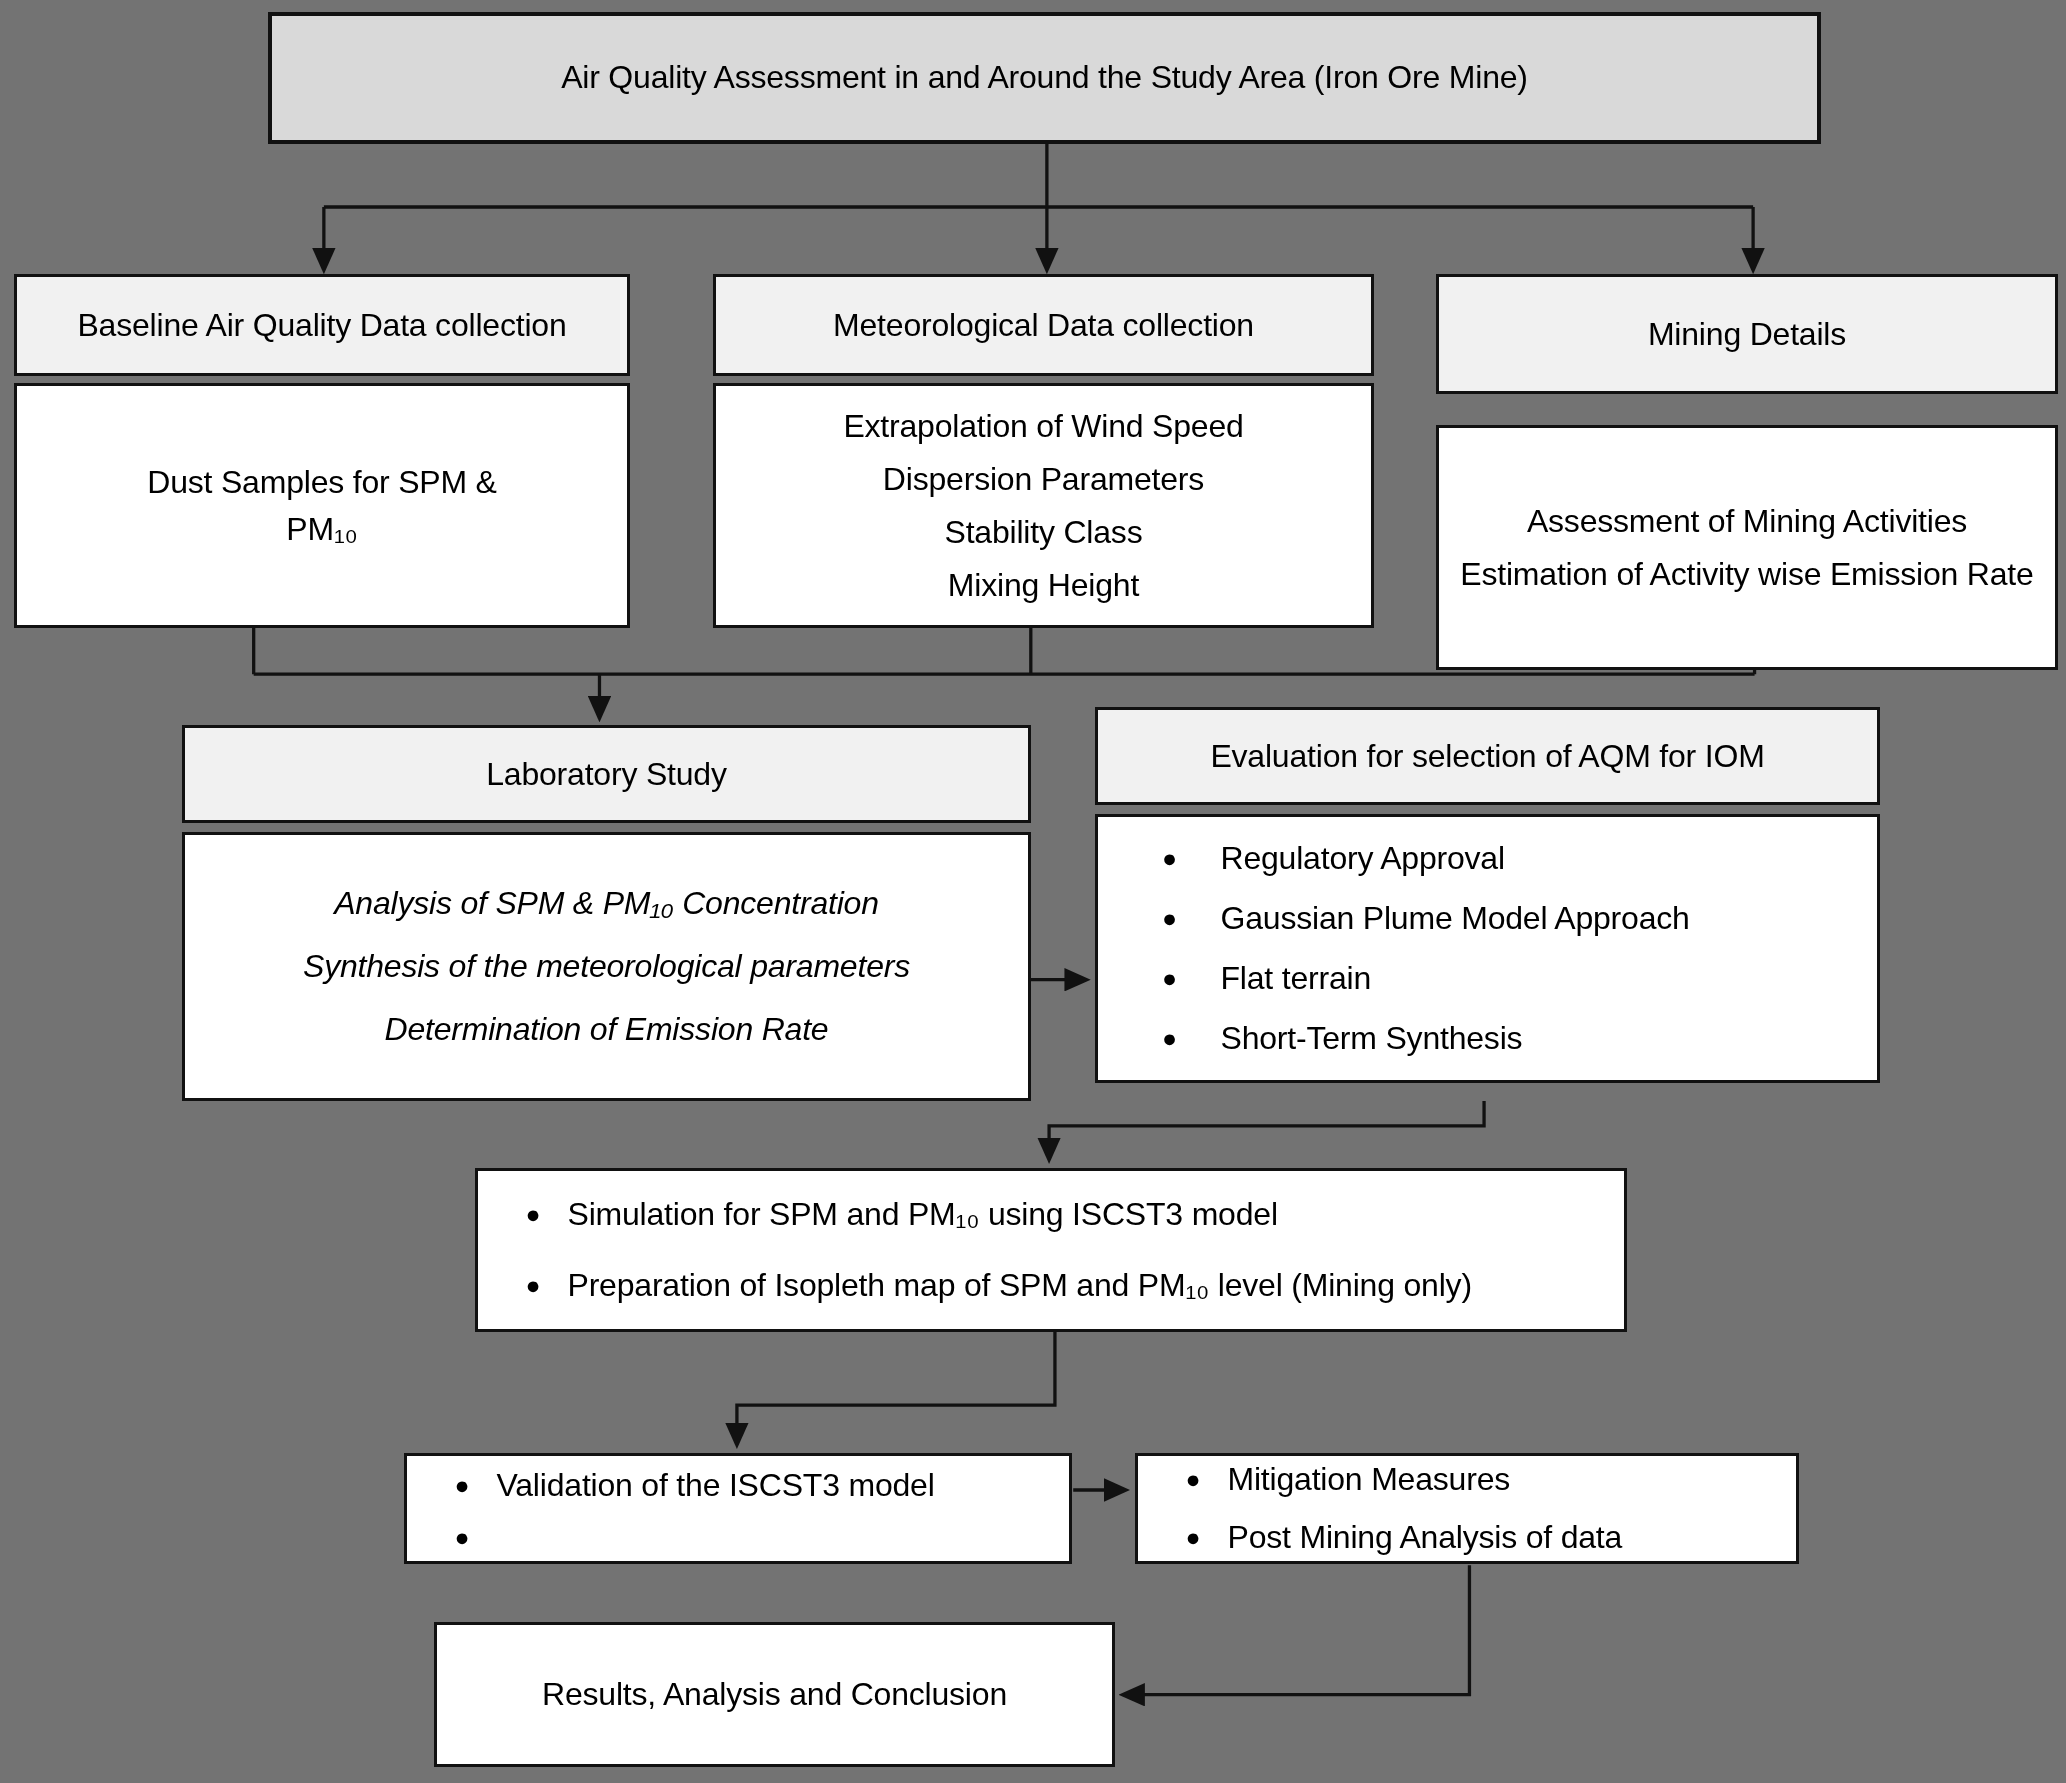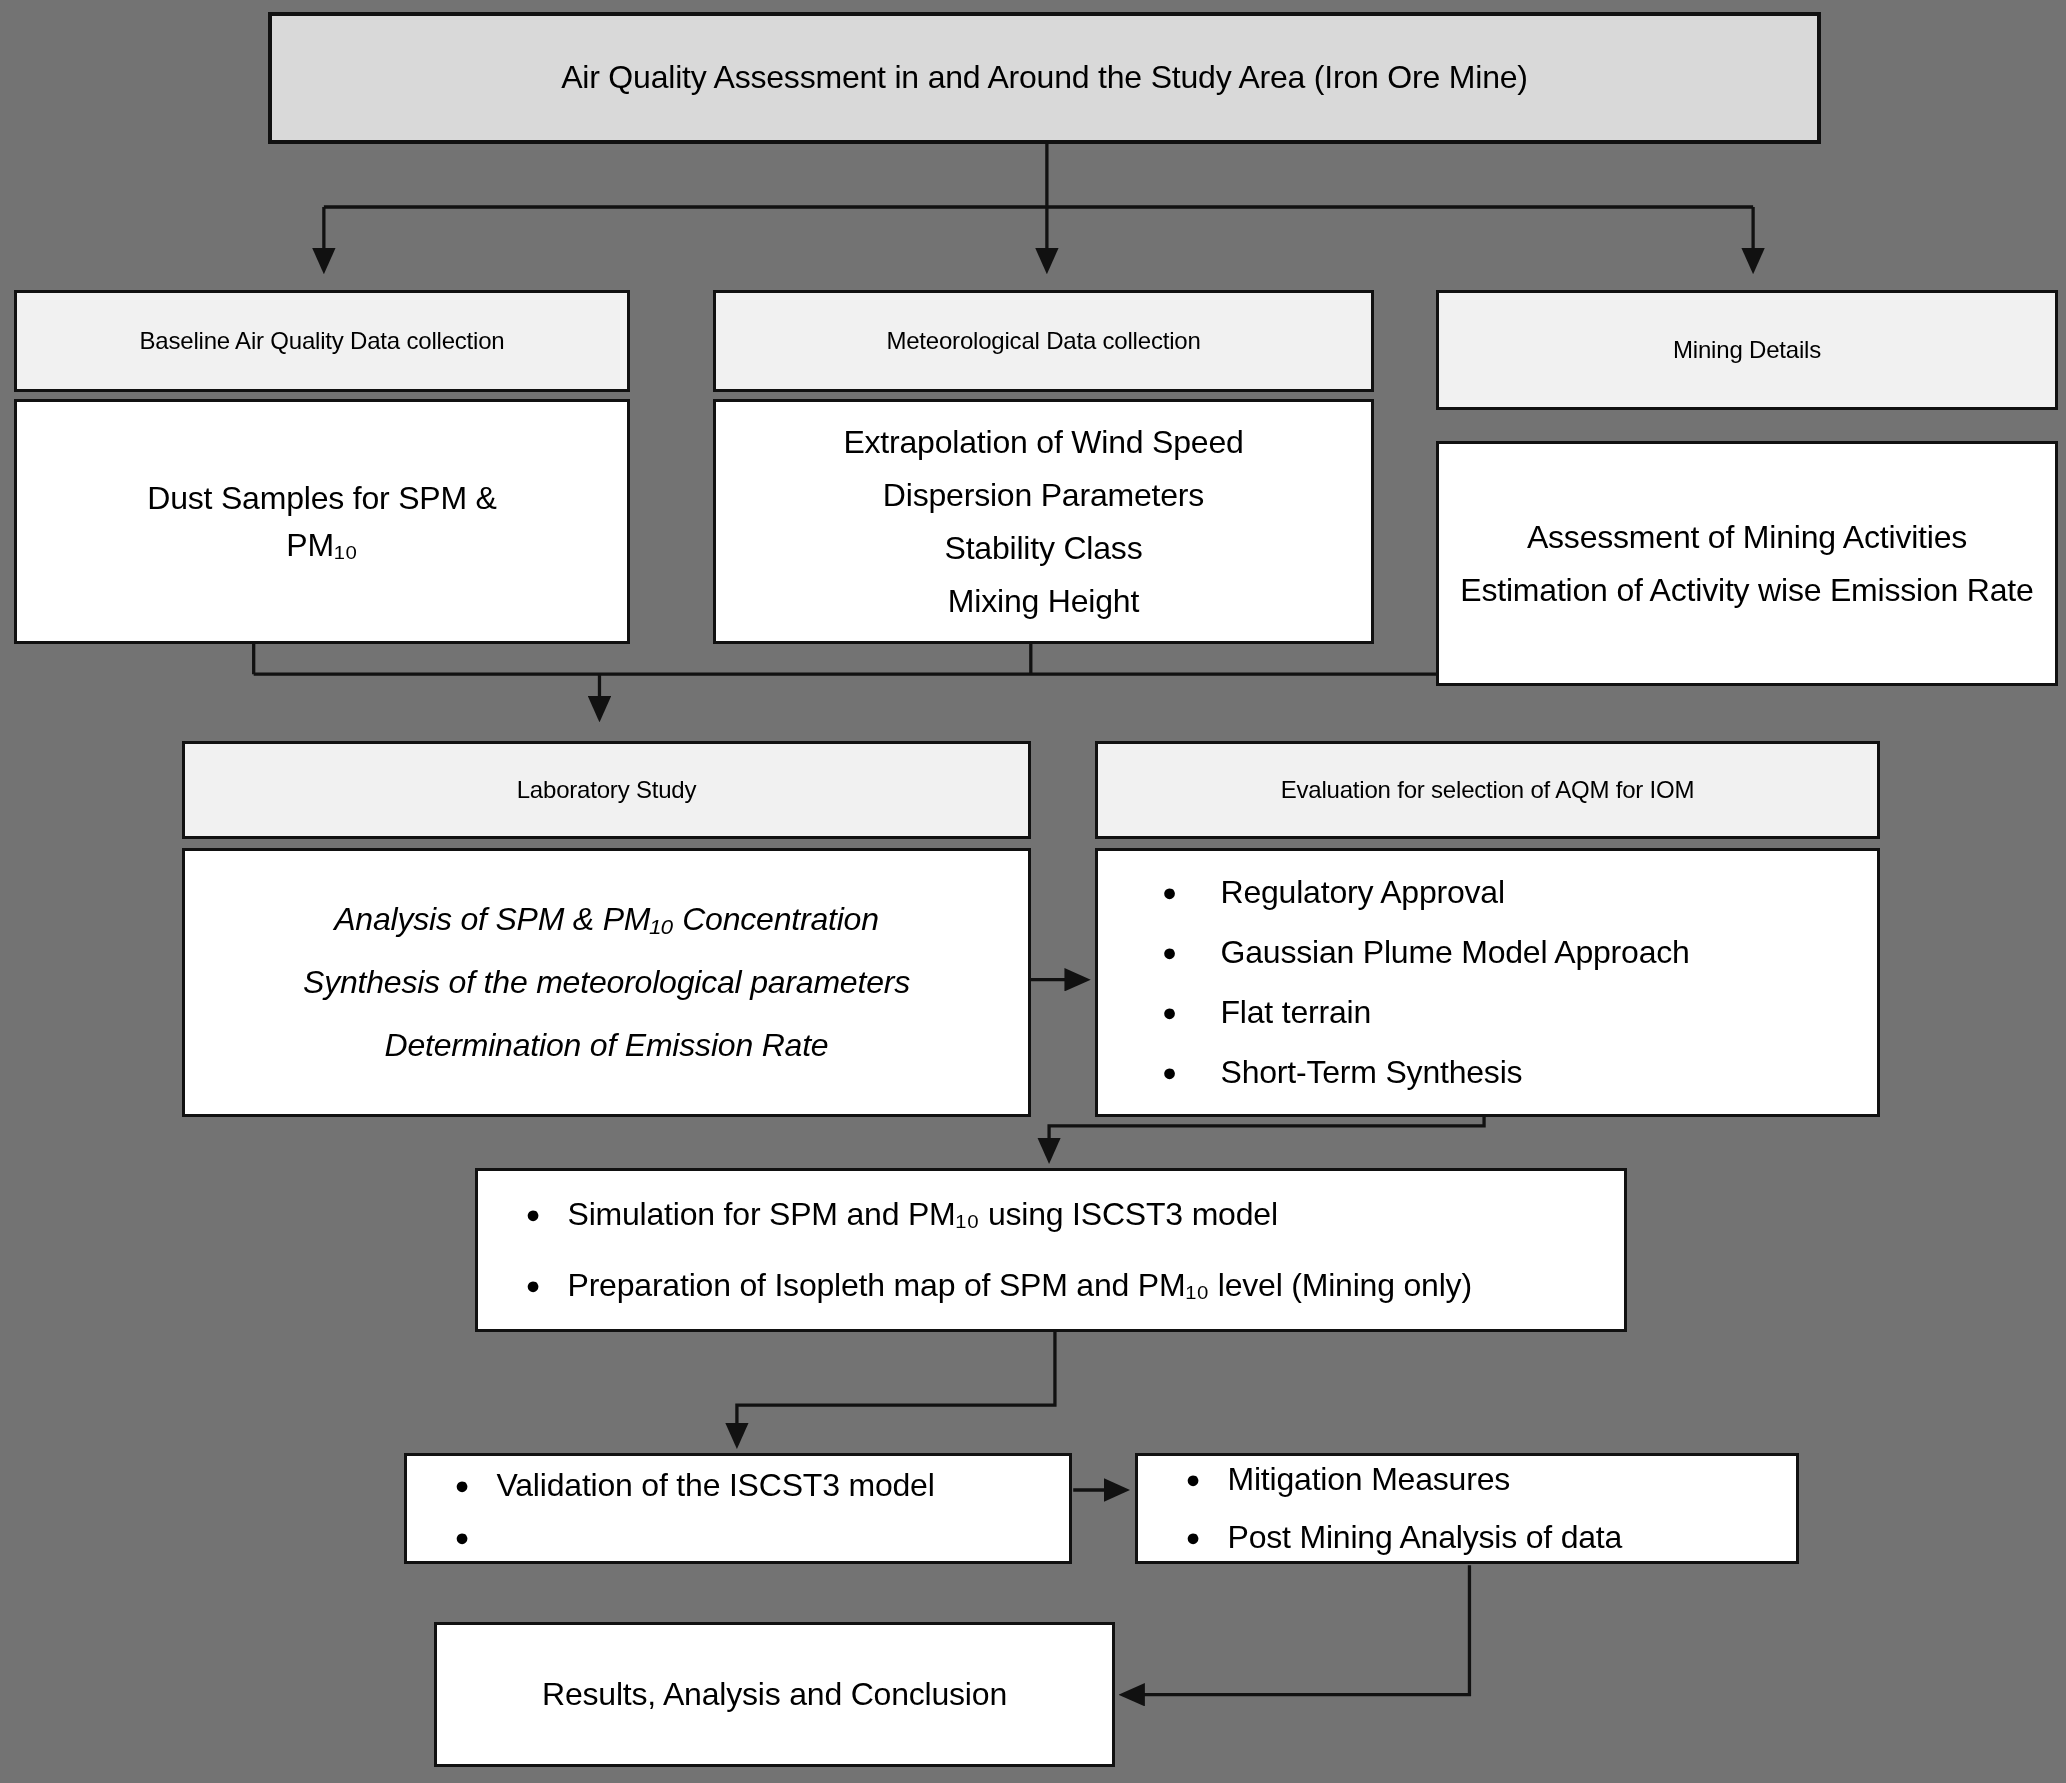--- a/index.html
+++ b/index.html
@@ -9,21 +9,21 @@
     letter-spacing:-0.2px;
   }
   .wires{position:absolute;left:0;top:0;width:2066px;height:1784px;}
   .wires path{stroke:var(--line-color,#111111);stroke-width:4.5;fill:none;}
   .wires marker path{fill:var(--line-color,#111111);stroke:none;}
   .abox{position:absolute;box-sizing:border-box;}
   .hdr{
     box-sizing:border-box;border:3.7px solid var(--line-color,#111111);
     background:var(--header-fill,#f1f1f1);
     display:flex;align-items:center;justify-content:center;
-    font-size:24px;text-align:center;margin-top:16px;
+    font-size:32px;text-align:center;
   }
   .bod{
     box-sizing:border-box;border:3.7px solid var(--line-color,#111111);
     background:var(--body-fill,#ffffff);
     display:flex;flex-direction:column;justify-content:center;
     font-size:32px;
   }
   .titlefill{background:var(--title-fill,#d9d9d9);border-width:4.4px;}
   .center{align-items:center;text-align:center;}
   .line{line-height:47px;}
@@ -119,21 +119,21 @@
     <div class="hdr" style="height:98px;">
       <span>Laboratory Study</span>
     </div>
     <div class="bod center lab-lines" style="height:269px;margin-top:8.8px;">
       <div class="line">Analysis of SPM &amp; PM₁₀ Concentration</div>
       <div class="line">Synthesis of the meteorological parameters</div>
       <div class="line">Determination of Emission Rate</div>
     </div>
   </div>
 
-  <div class="abox" style="left:1095px;top:725px;width:785px;">
+  <div class="abox" style="left:1095px;top:707px;width:785px;">
     <div class="hdr" style="height:98px;">
       <span>Evaluation for selection of AQM for IOM</span>
     </div>
     <div class="bod vlist-evenly" style="height:269px;margin-top:8.8px;">
       <div class="bitem">
         <span class="bullet eval-bullet">●</span>
         <span class="btext">Regulatory Approval</span>
       </div>
       <div class="bitem">
         <span class="bullet eval-bullet">●</span>

